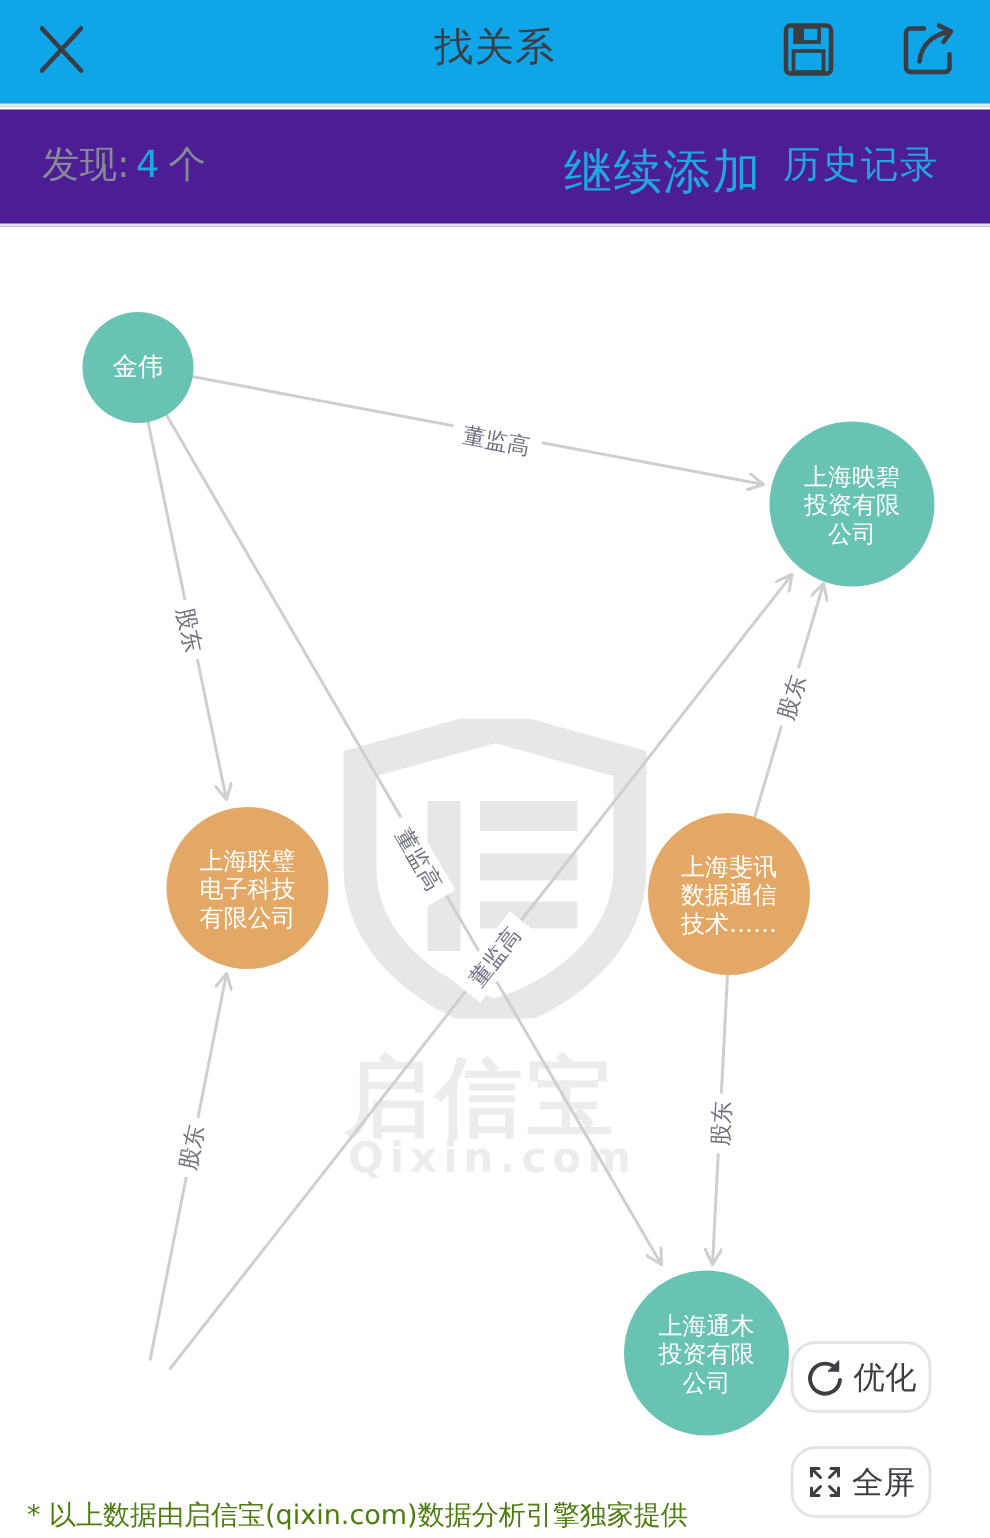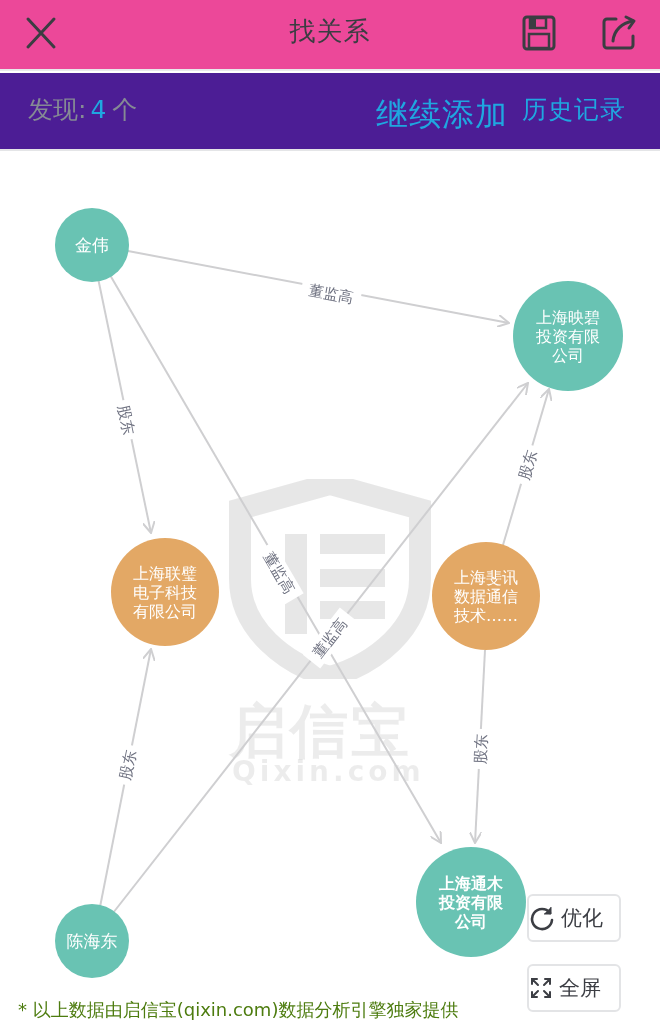--- a/index.html
+++ b/index.html
@@ -1,19 +1,19 @@
 <!DOCTYPE html>
 <html><head>
 <meta charset="utf-8">
 <style>
   * { margin: 0; padding: 0; box-sizing: border-box; }
   html, body { width: 660px; height: 1025px; overflow: hidden; background: #ffffff; }
   body { font-family: "DejaVu Sans", "Liberation Sans", sans-serif; position: relative; }
 
-  .topbar { position: absolute; left: 0; top: 0; width: 660px; height: 71px; background: #ec4899; border-bottom: 2px solid #e8e9eb; }
+  .topbar { position: absolute; left: 0; top: 0; width: 660px; height: 71px; background: #0ea5e9; border-bottom: 2px solid #e8e9eb; }
   .topbar .close { position: absolute; left: 22px; top: 14px; width: 38px; height: 38px; cursor: pointer; }
   .topbar .title { position: absolute; left: 0; right: 0; top: 14px; text-align: center; font-size: 26px; color: #3b3d42; letter-spacing: 1px; }
   .topbar .save { position: absolute; left: 520px; top: 14px; width: 38px; height: 38px; cursor: pointer; }
   .topbar .share { position: absolute; left: 600px; top: 14px; width: 38px; height: 38px; cursor: pointer; }
 
   .subbar { position: absolute; left: 0; top: 73px; width: 660px; height: 78px; background: #4c1d95; border-bottom: 2px solid #e4e5e7; }
   .subbar .found { position: absolute; left: 28px; top: 20px; font-size: 25px; color: #858a94; }
   .subbar .found .count { color: #1fa7e0; margin: 0 6px 0 4px; }
   .subbar .add { position: absolute; left: 376px; top: 20px; font-size: 32px; color: #1fa7e0; cursor: pointer; letter-spacing: 1px; }
   .subbar .history { position: absolute; left: 522px; top: 20px; font-size: 25px; color: #1fa7e0; cursor: pointer; letter-spacing: 1px; }
@@ -24,21 +24,21 @@
   .node { position: absolute; border-radius: 50%; display: flex; align-items: center; justify-content: center; text-align: center; color: #ffffff; cursor: pointer; }
   .node span { display: block; line-height: 19px; font-size: 16px; }
   .node.person span { font-size: 17px; }
   .teal { background: #69c3b3; }
   .orange { background: #e3a865; }
 
   .watermark { position: absolute; left: 225px; top: 326px; width: 210px; opacity: 0.09; pointer-events: none; }
   .wm-text { position: absolute; left: 229px; top: 540px; font-size: 58px; color: #000; opacity: 0.07; letter-spacing: 3px; font-weight: bold; }
   .wm-sub { position: absolute; left: 232px; top: 602px; font-size: 28px; color: #000; opacity: 0.07; letter-spacing: 4px; font-weight: bold; }
 
-  .fbtn { position: absolute; width: 94px; height: 48px; background: #fff; border: 2px solid #e3e4e6; border-radius: 6px; display: flex; align-items: center; font-size: 21px; color: #3c3e44; cursor: pointer; }
+  .fbtn { position: absolute; width: 94px; height: 48px; background: #fff; border: 2px solid #e3e4e6; border-radius: 17px; display: flex; align-items: center; justify-content: center; font-size: 21px; color: #3c3e44; cursor: pointer; }
   .fbtn svg { margin-right: 6px; }
 
   .footnote { position: absolute; left: 18px; top: 998px; font-size: 18px; color: #4d7c0f; white-space: nowrap; }
   .weibo { position: absolute; left: 530px; top: 1048px; font-size: 22px; color: #7f1d1d; white-space: nowrap; font-style: italic; }
 </style>
 </head>
 <body>
 
 <div class="topbar">
   <div class="close">
@@ -161,33 +161,28 @@
   </div>
 
   <div class="node orange" style="left:432px; top:389px; width:108px; height:108px;">
     <div>
       <span>上海斐讯</span>
       <span>数据通信</span>
       <span>技术……</span>
     </div>
   </div>
 
-  <div class="node teal" style="left:416px; top:694px; width:110px; height:110px;font-weight:bold;">
+  <div class="node teal" style="left:416px; top:694px; width:110px; height:110px;">
     <div>
       <span>上海通木</span>
       <span>投资有限</span>
       <span>公司</span>
     </div>
   </div>
 
-  <div class="node person teal" style="left:55px; top:751px; width:74px; height:74px;">
-    <div>
-        <span>陈海东</span>
-      </div>
-  </div>
 </div>
 
 <div class="fbtn" style="left:527px; top:894px;">
   <svg width="26" height="26" viewBox="0 0 26 26">
     <path d="M21 8 A10 10 0 1 0 23 15" fill="none" stroke="#3c3e44" stroke-width="2.6" stroke-linecap="round"></path>
     <path d="M22 2 L22 9 L15 9" fill="#3c3e44" stroke="#3c3e44" stroke-width="1" stroke-linejoin="round"></path>
   </svg>
   <span>优化</span>
 </div>
 

